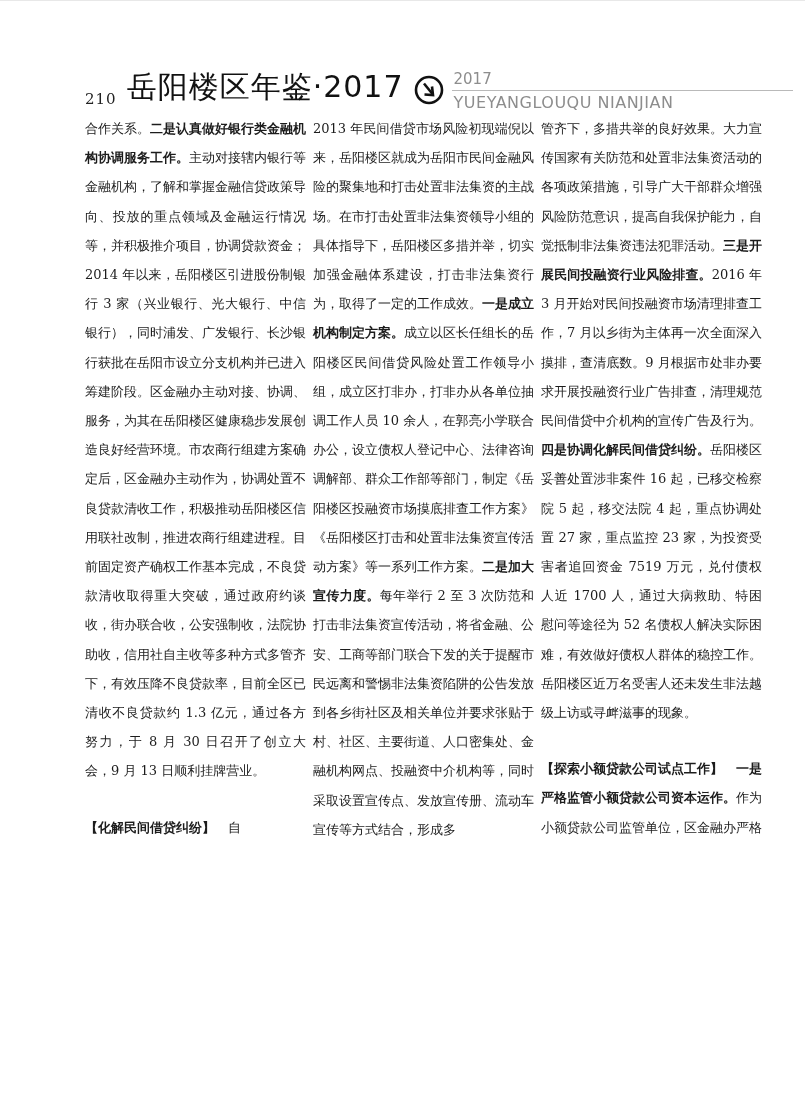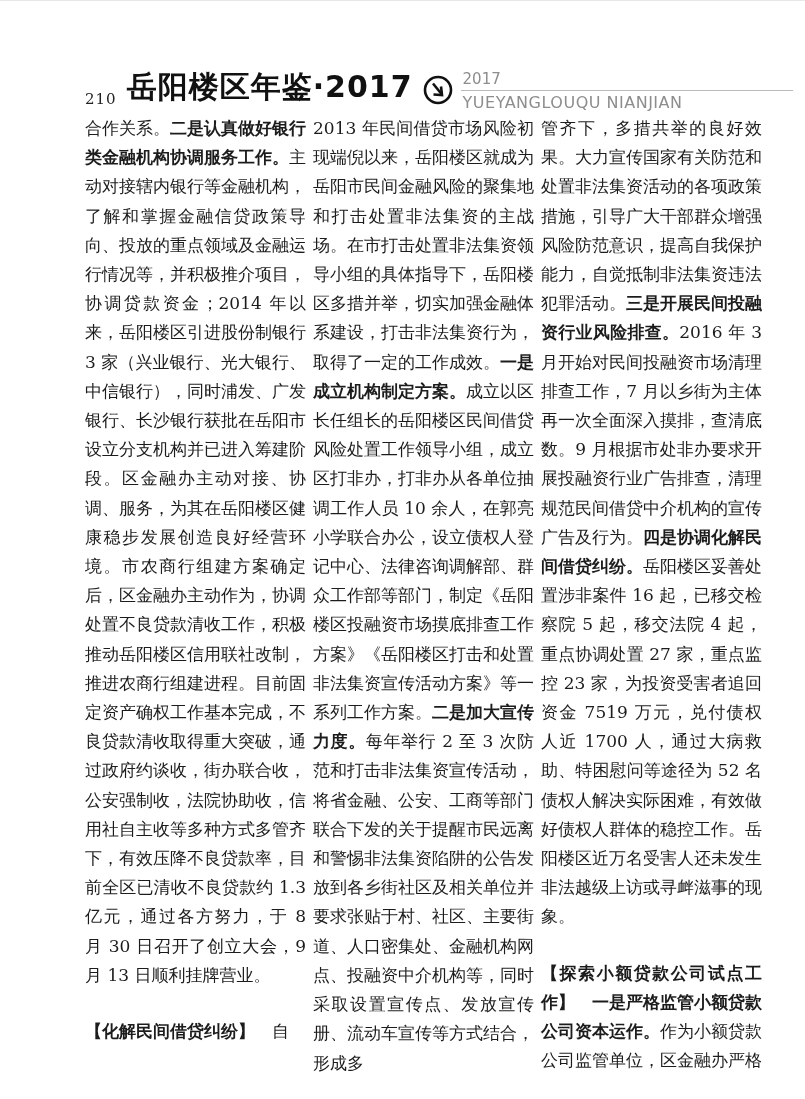--- a/index.html
+++ b/index.html
@@ -22,21 +22,21 @@
     font-family:"DejaVu Serif","Liberation Serif",serif;
     font-size:15px;color:#222;
     margin-right:10px;
     align-self:flex-end;
     padding-bottom:4px;
     letter-spacing:1px;
     text-align:right;
   }
   .book-title{
     font-family:"DejaVu Sans","Liberation Sans",sans-serif;
-    font-weight:bold;
+    font-weight:normal;
     font-size:30px;
     color:#111;
     letter-spacing:1px;
     white-space:nowrap;
   }
   .logo-icon{
     width:30px;height:30px;
     margin:4px 8px 0 10px;
     flex:0 0 auto;
   }
@@ -64,21 +64,21 @@
   .columns{
     position:absolute;
     left:85px;top:113px;
     width:678px;
     display:flex;
     gap:7px;
   }
   .column{
     width:221px;
     flex:0 0 221px;
-    font-size:17px;
+    font-size:13px;
     line-height:29.2px;
     text-align:justify;
     text-justify:inter-character;
   }
   .column p.block{
     margin:0;
     word-break:break-all;
     overflow-wrap:anywhere;
   }
   .column p.entry{

